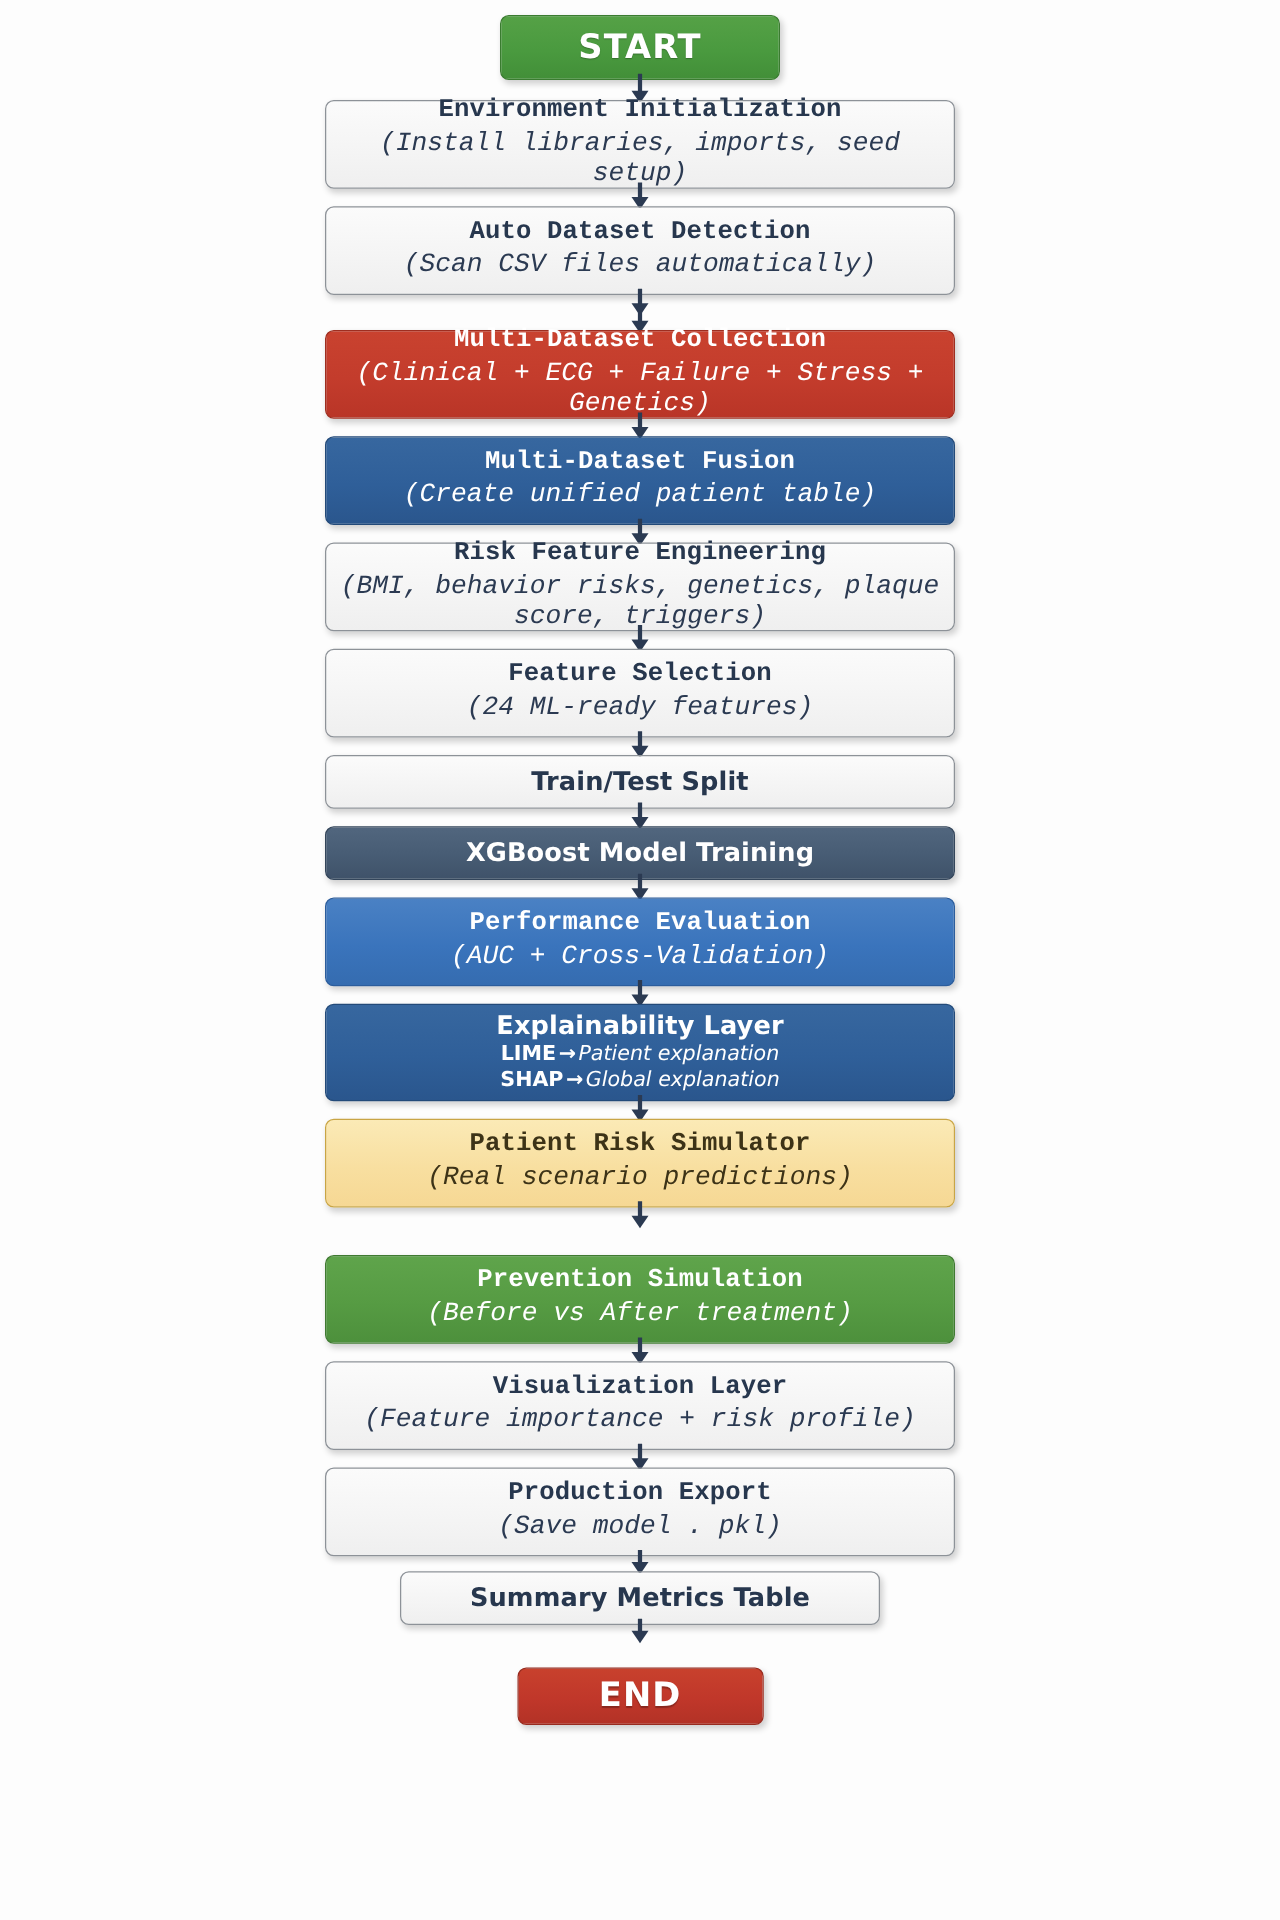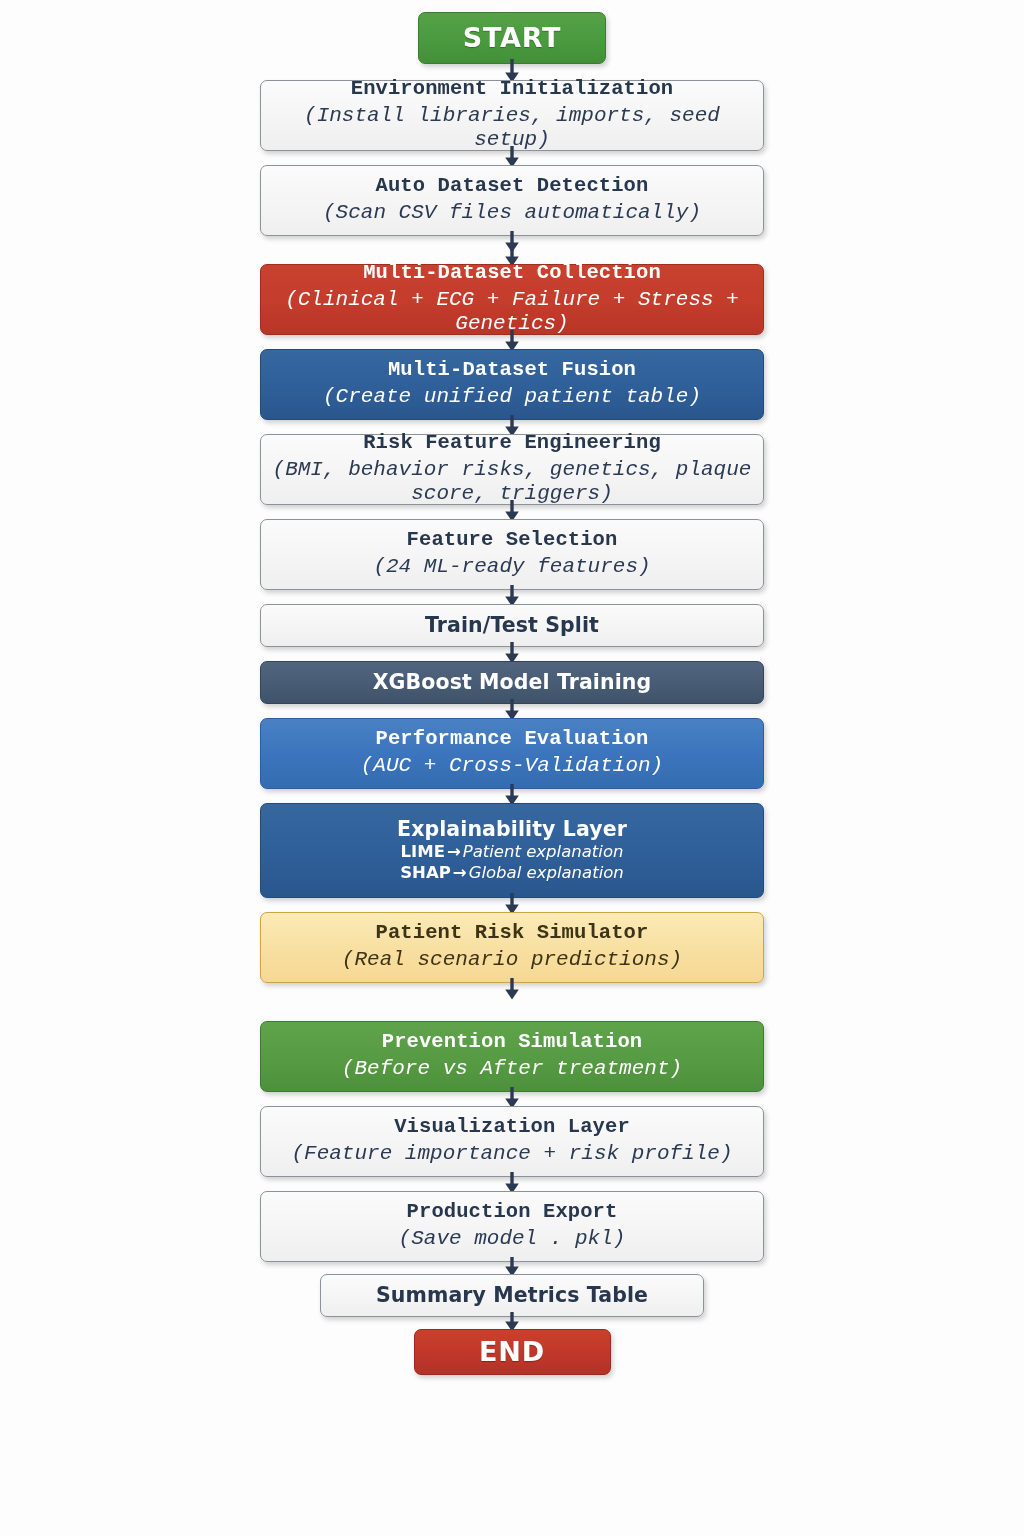--- a/index.html
+++ b/index.html
@@ -44,23 +44,23 @@
     line-height: 1.12;
   }
   .node .sub {
     font-style: italic;
     line-height: 1.15;
     margin-top: 3px;
   }
 
   
   .w-wide   { width: 504px; }
-  .w-term   { width: 188px; }
+  .w-term   { width: 224px; }
   .w-narrow { width: 384px; }
-  .w-endbox { width: 197px; }
+  .w-endbox { width: 197px; margin-top: 22px; }
 
   
   .plain {
     background: linear-gradient(180deg, #fbfbfb 0%, #f4f4f4 60%, #efefef 100%);
     border: 1.4px solid #8d9298;
     color: #2b3a52;
   }
   .plain .title { color: #27374e; }
   .plain .sub   { color: #2b3a52; }
 
@@ -114,21 +114,21 @@
     font-size: 27px;
     font-weight: bold;
     letter-spacing: 0.8px;
     text-shadow: 0 1px 1px rgba(0,0,0,0.28);
   }
 
   
   .h-start  { height: 52px; }
   .h-two    { height: 71px; font-family: Liberation Mono, monospace; }
   .h-one    { height: 43px; }
-  .h-three  { height: 95px; align-items: center; }
+  .h-three  { height: 78px; align-items: center; }
   .h-end    { height: 46px; }
 
   .node .title.t-big  { font-size: 20.5px; }
   .node .sub.s-big    { font-size: 21px; }
 
   
   .explain-row {
     font-size: 16.5px;
     line-height: 1.3;
     color: #ffffff;

